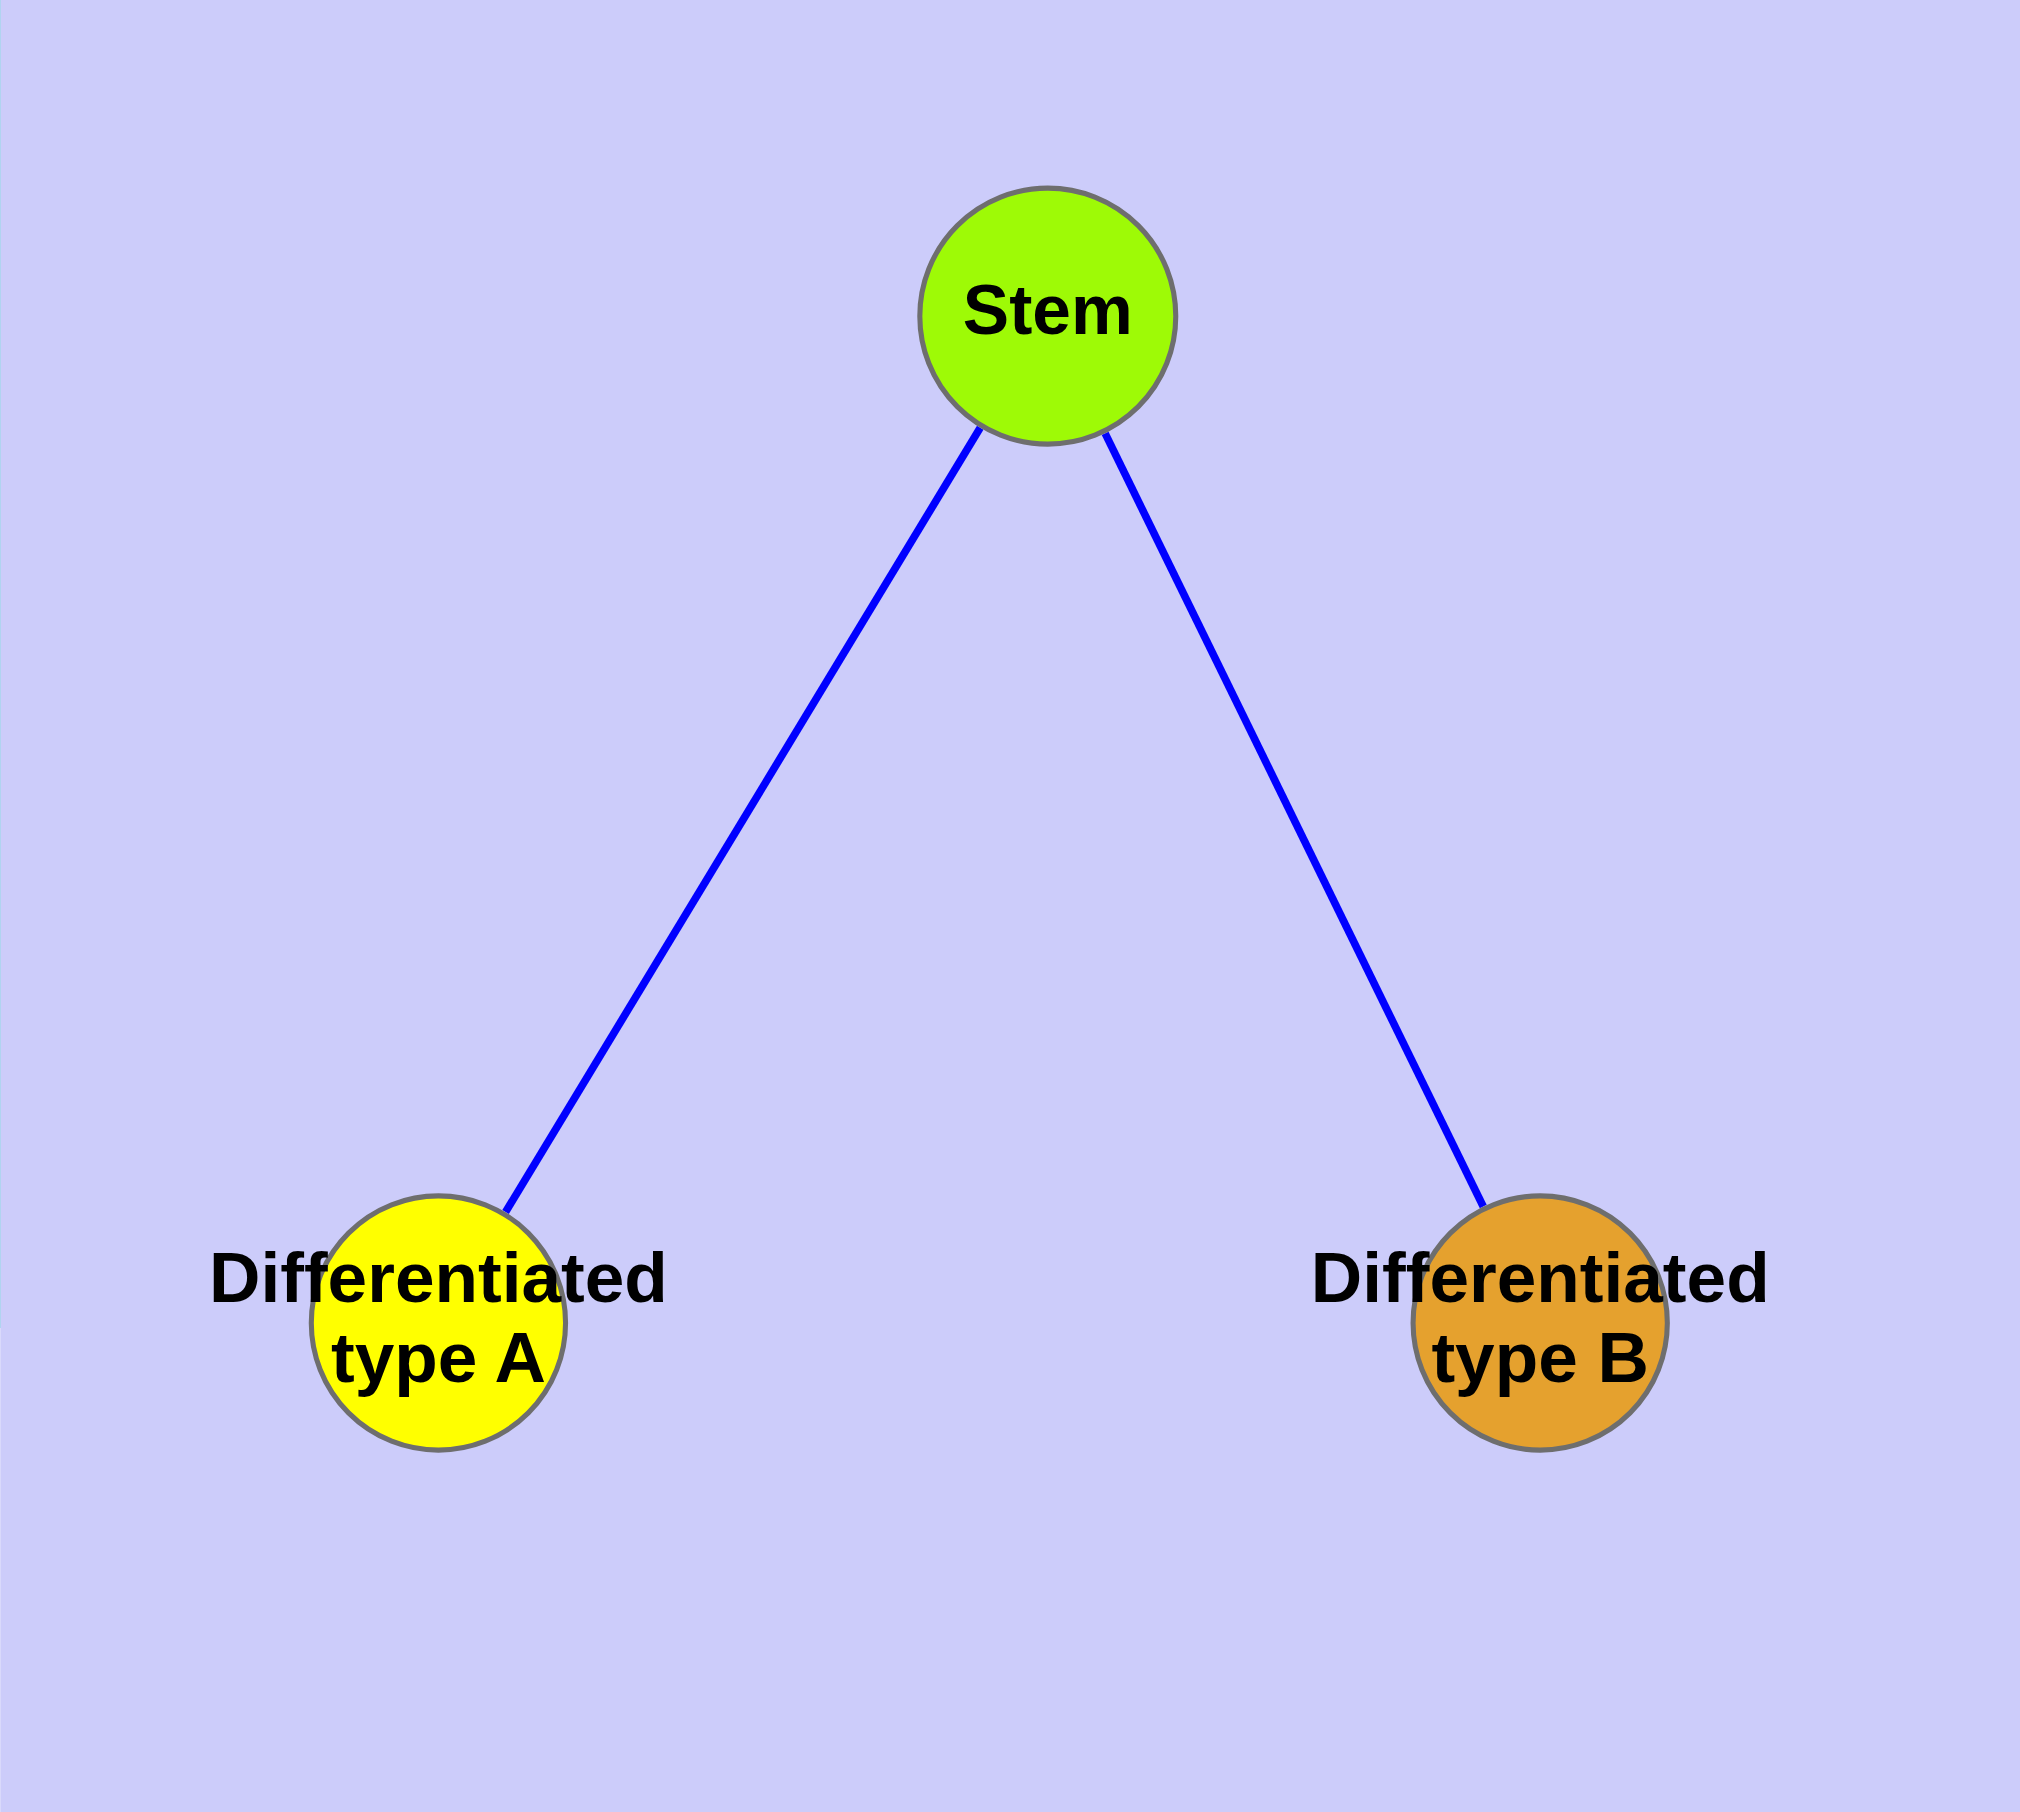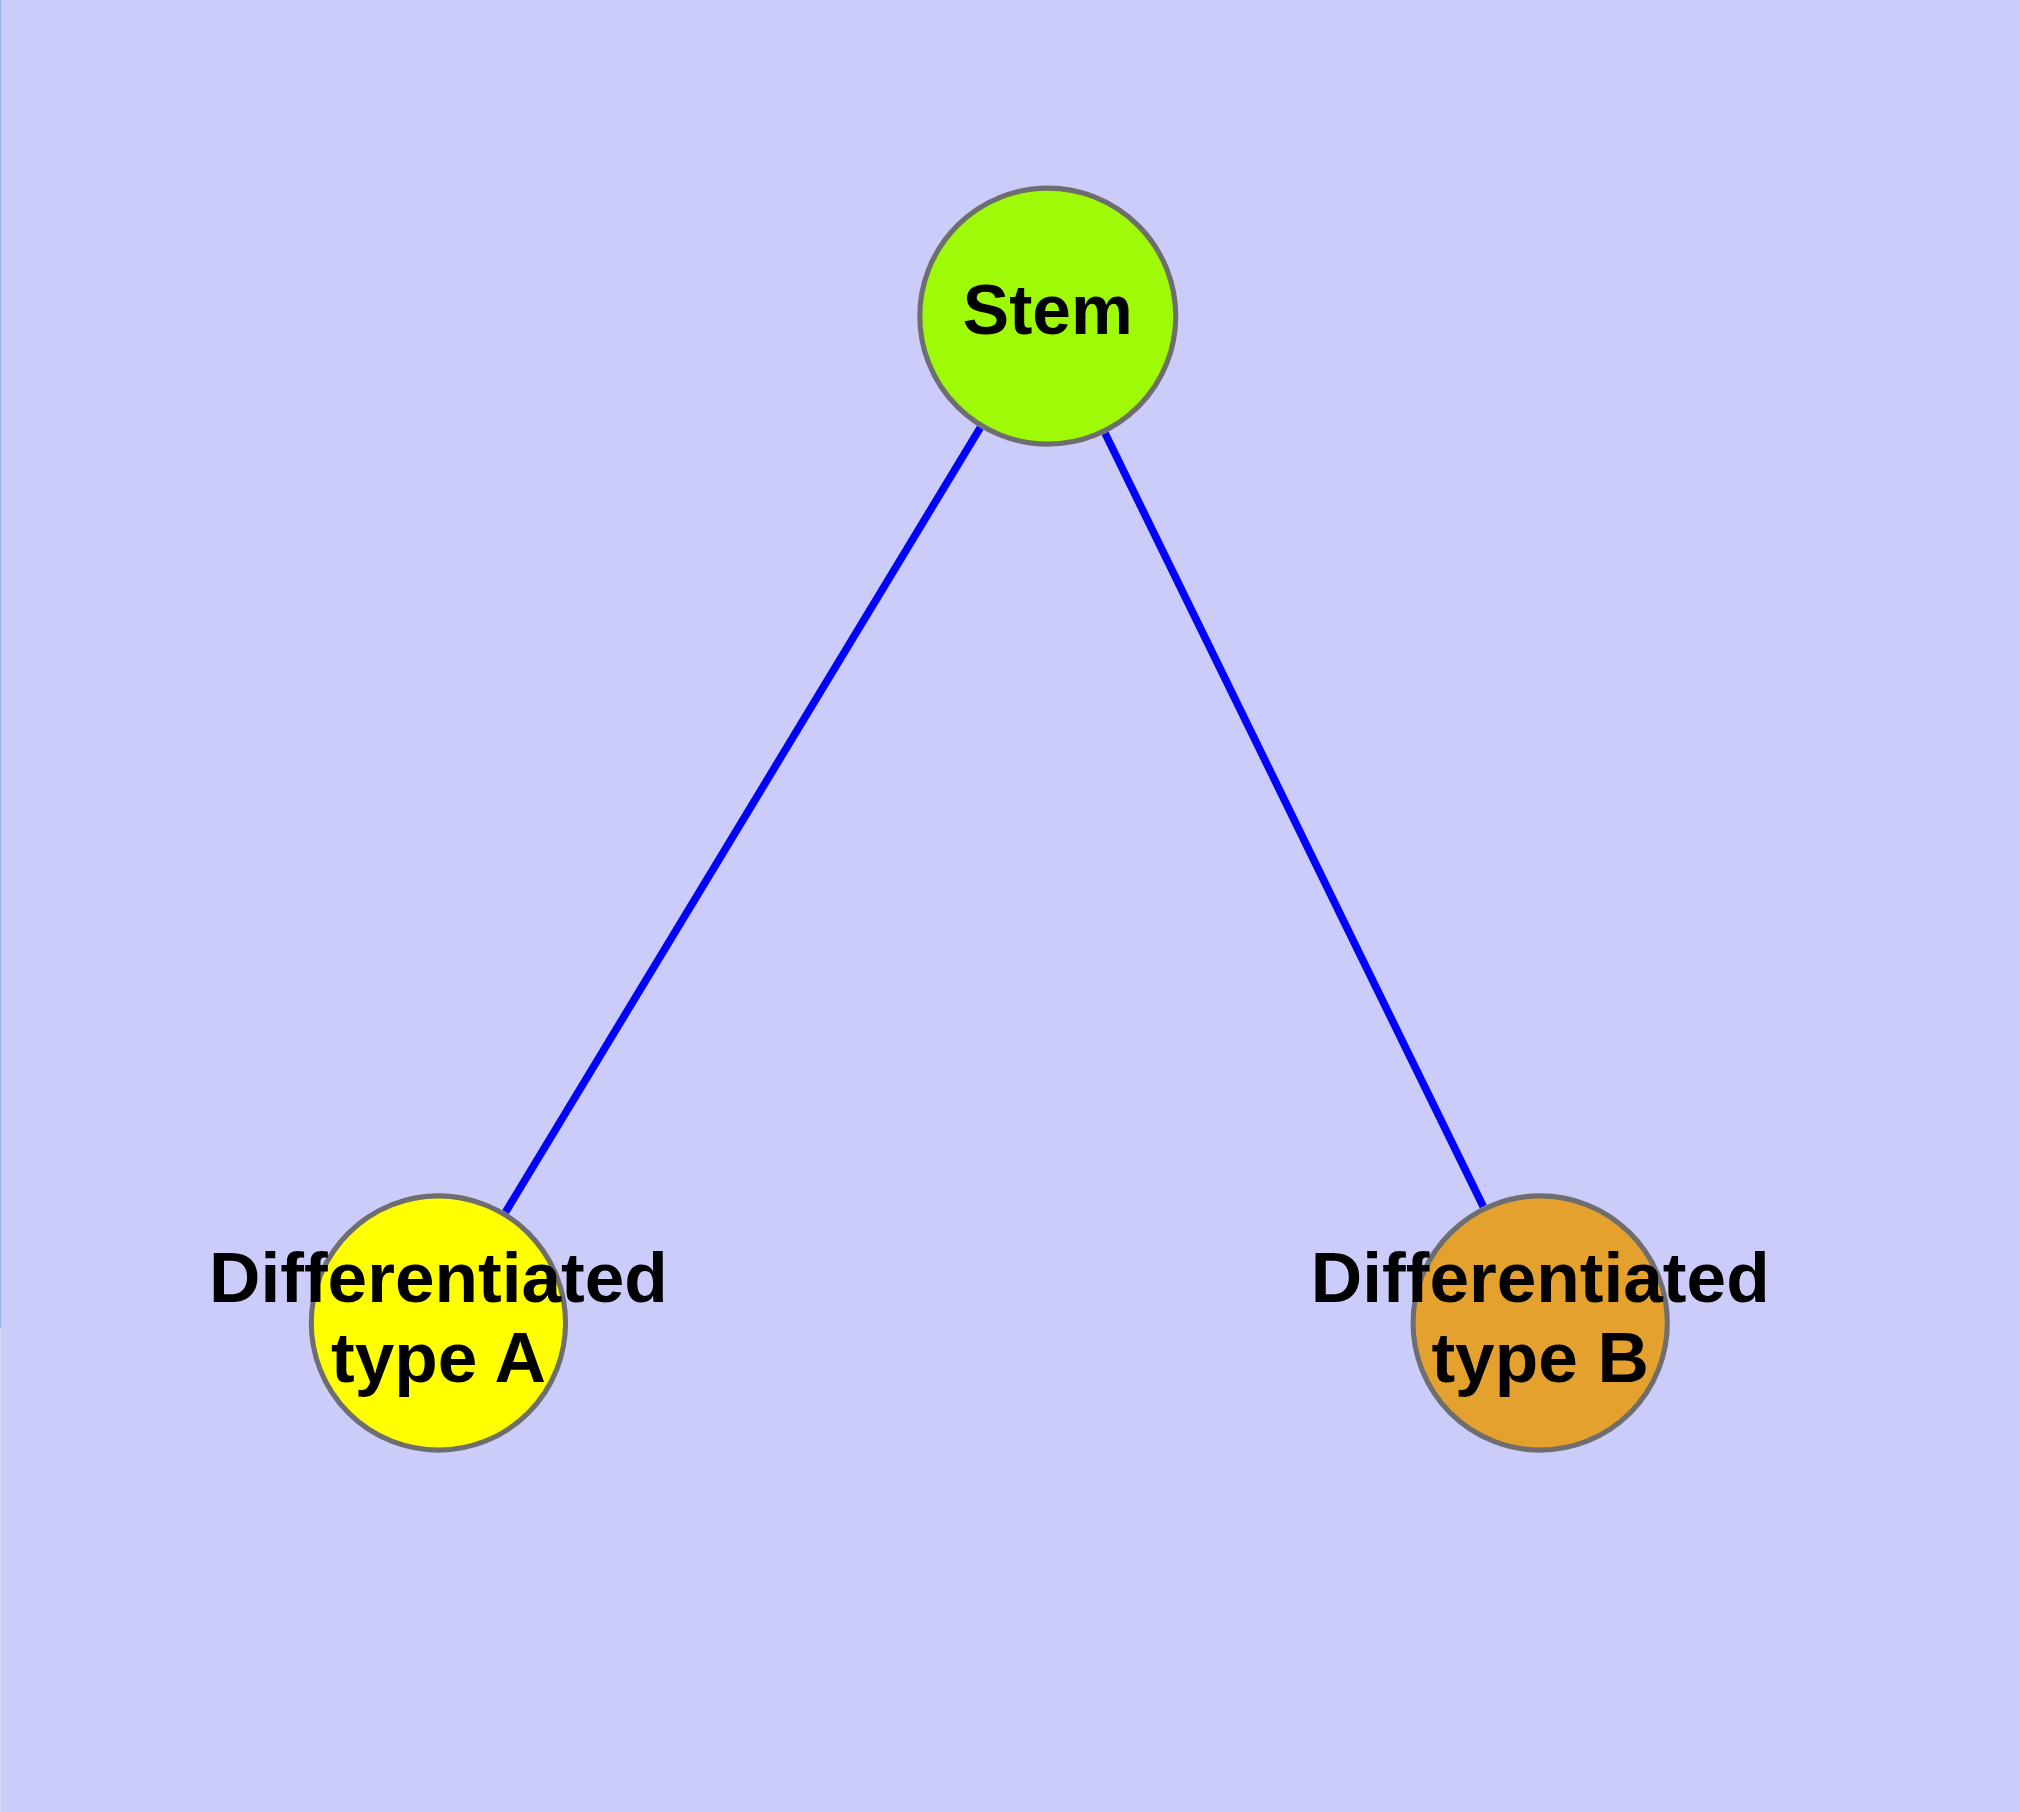--- a/index.html
+++ b/index.html
@@ -10,21 +10,21 @@
   body {
     width: 2021px;
     height: 1812px;
     overflow: hidden;
     font-family: "Liberation Sans", sans-serif;
   }
   #canvas {
     position: relative;
     width: 2021px;
     height: 1328px;
-    background: #0369a1;
+    background: #5eead4;
   }
   #graph-svg {
     position: absolute;
     left: 0;
     top: 0;
     width: 2021px;
     height: 1812px;
     display: block;
   }
   .node-circle {

